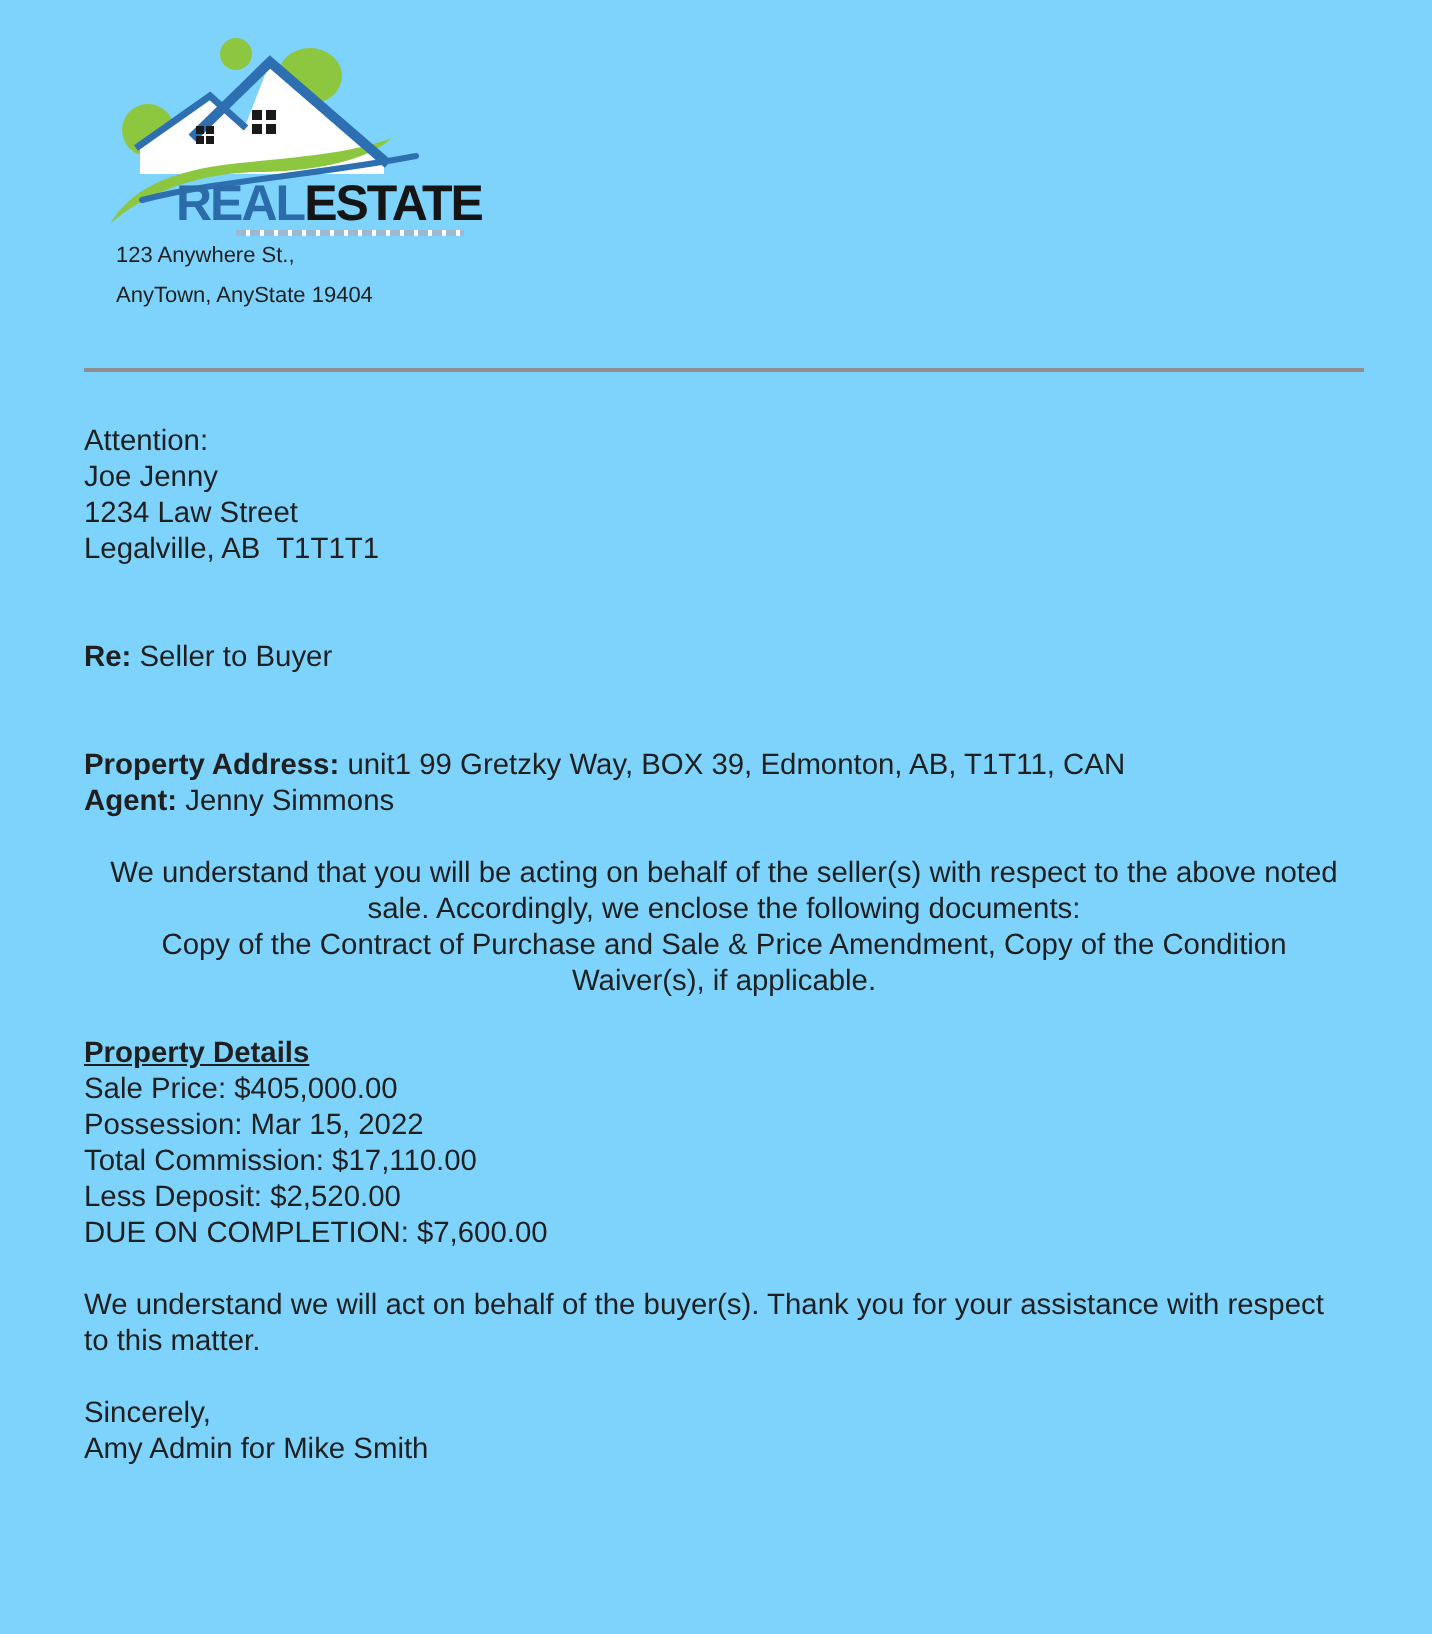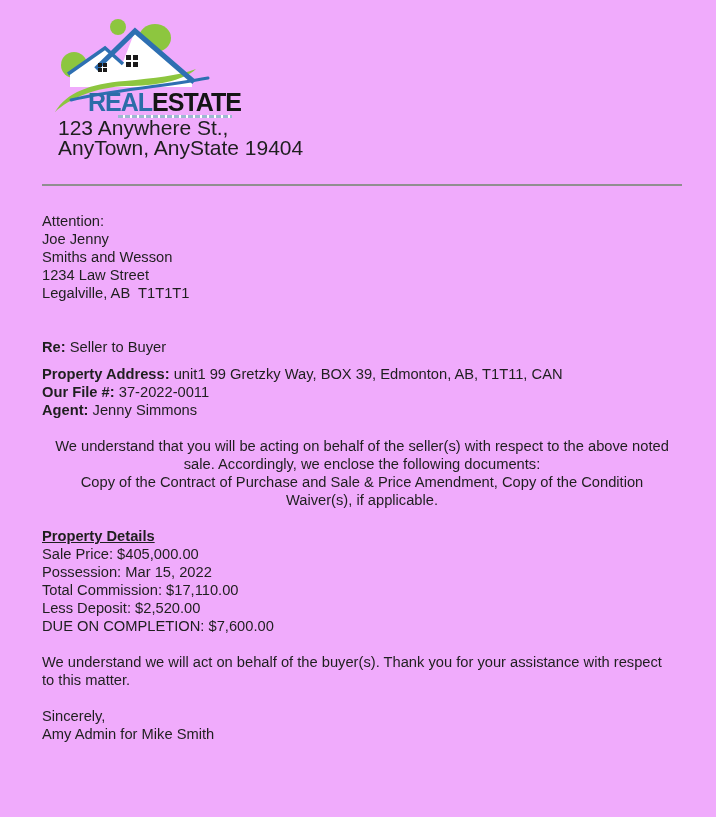--- a/index.html
+++ b/index.html
@@ -5,21 +5,21 @@
   html, body {
     margin: 0;
     padding: 0;
     background: #ffffff;
     font-family: "Liberation Sans", sans-serif;
   }
   .page {
     position: relative;
     width: 716px;
     height: 817px;
-    background: #f0abfc;
+    background: #7dd3fc;
     overflow: hidden;
   }
   
   .logo-svg {
     position: absolute;
     left: 55px;
     top: 12px;
     width: 190px;
     height: 100px;
   }
@@ -40,21 +40,21 @@
     left: 118px;
     top: 115px;
     width: 114px;
     height: 3px;
     background: repeating-linear-gradient(90deg, #9db8d2 0 5px, #ffffff 5px 7px);
   }
   .lh-address {
     position: absolute;
     left: 58px;
     top: 118px;
-    font-size: 21px;
+    font-size: 11px;
     line-height: 20px;
     color: #1f1f1f;
   }
   
   .letter {
     position: absolute;
     left: 42px;
     top: 170px;
     width: 640px;
     font-size: 14.7px;
@@ -70,21 +70,21 @@
   }
   .rule {
     border: none;
     border-top: 2px solid #8f8f8f;
     margin: 14px 0 0 0;
     width: 100%;
   }
   .b { font-weight: bold; }
   .attention  { margin-top: 26px; }
   .re-block   { margin-top: 36px; }
-  .file-info  { margin-top: 9px; }
+  .file-info  { margin-top: 36px; }
   .para-1     { margin-top: 18px; text-align: center; }
   .details    { margin-top: 18px; }
   .para-2     { margin-top: 18px; }
   .closing    { margin-top: 18px; }
   .details-heading {
     font-weight: bold;
     text-decoration: underline;
   }
 </style>
 </head>
@@ -131,38 +131,33 @@
     <div class="line">AnyTown, AnyState 19404</div>
   </div>
 
   <div class="letter">
 
     <hr class="rule">
 
     <div class="attention">
       <div class="line">Attention:</div>
       <div class="line">Joe Jenny</div>
-      <div class="line">Smiths and Wesson</div>
       <div class="line">1234 Law Street</div>
       <div class="line">Legalville, AB&nbsp; T1T1T1</div>
     </div>
 
     <div class="re-block line">
       <span class="b">Re:</span>
       <span>Seller to Buyer</span>
     </div>
 
     <div class="file-info">
       <div class="line">
         <span class="b">Property Address:</span>
         <span>unit1 99 Gretzky Way, BOX 39, Edmonton, AB, T1T11, CAN</span>
-      </div>
-      <div class="line">
-        <span class="b">Our File #:</span>
-        <span>37-2022-0011</span>
       </div>
       <div class="line">
         <span class="b">Agent:</span>
         <span>Jenny Simmons</span>
       </div>
     </div>
 
     <div class="para-1">
       <div class="line">We understand that you will be acting on behalf of the seller(s) with respect to the above noted</div>
       <div class="line">sale. Accordingly, we enclose the following documents:</div>

